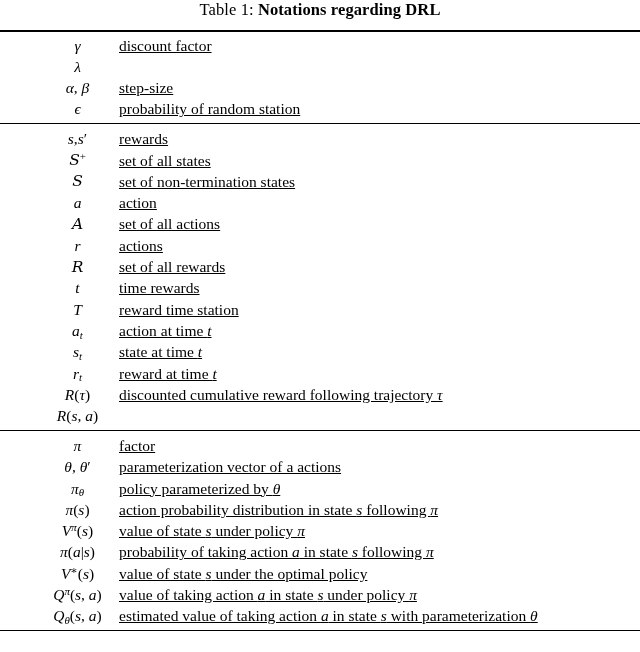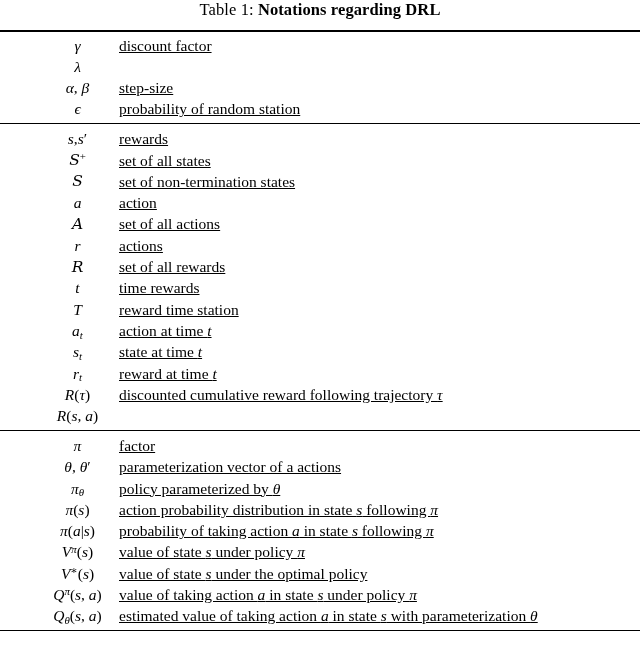--- a/index.html
+++ b/index.html
@@ -163,30 +163,30 @@
     <div class="sym"><i>π</i><sub><i>θ</i></sub></div>
     <div class="desc">policy parameterized by <i>θ</i></div>
   </div>
 
   <div class="row">
     <div class="sym"><i>π</i>(<i>s</i>)</div>
     <div class="desc">action probability distribution in state <i>s</i> following <i>π</i></div>
   </div>
 
   <div class="row">
+    <div class="sym"><i>V</i><sup><i>π</i></sup>(<i>s</i>)</div>
+    <div class="desc">value of state <i>s</i> under policy <i>π</i></div>
+  </div>
+
+  <div class="row">
     <div class="sym"><i>π</i>(<i>a</i>|<i>s</i>)</div>
     <div class="desc">probability of taking action <i>a</i> in state <i>s</i> following <i>π</i></div>
   </div>
 
   <div class="row">
-    <div class="sym"><i>V</i><sup><i>π</i></sup>(<i>s</i>)</div>
-    <div class="desc">value of state <i>s</i> under policy <i>π</i></div>
-  </div>
-
-  <div class="row">
     <div class="sym"><i>V</i><sup>∗</sup>(<i>s</i>)</div>
     <div class="desc">value of state <i>s</i> under the optimal policy</div>
   </div>
 
   <div class="row">
     <div class="sym"><i>Q</i><sup><i>π</i></sup>(<i>s</i>, <i>a</i>)</div>
     <div class="desc">value of taking action <i>a</i> in state <i>s</i> under policy <i>π</i></div>
   </div>
 
 

